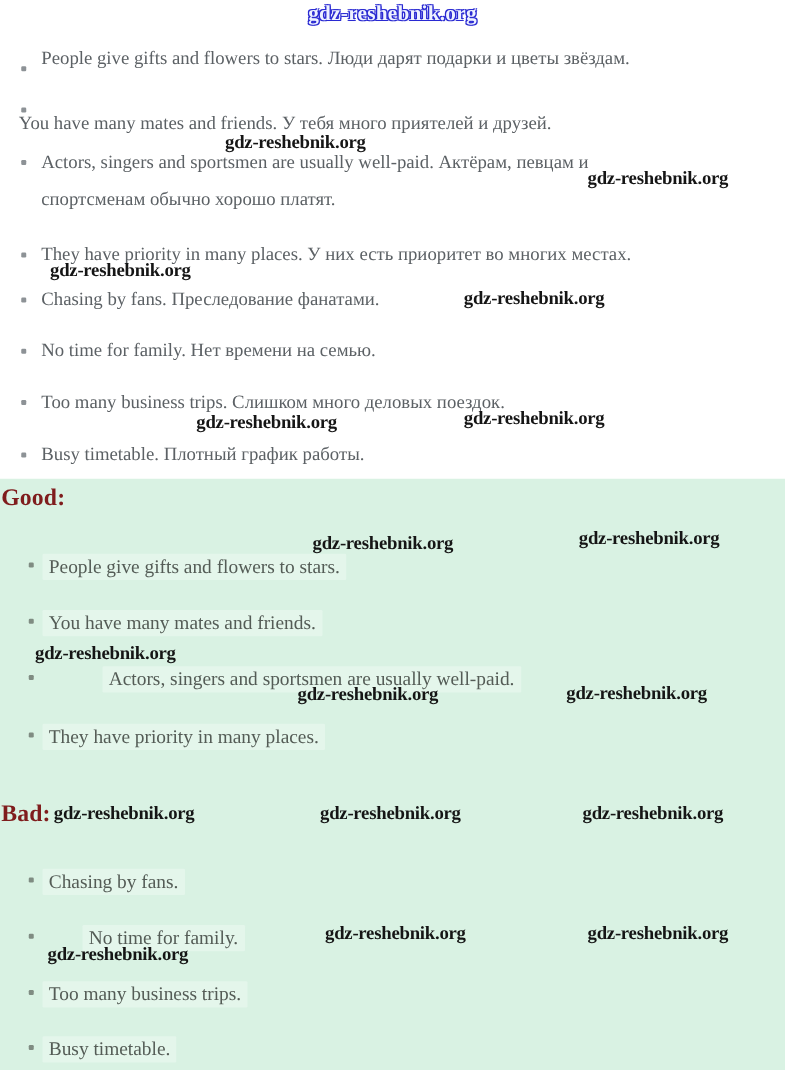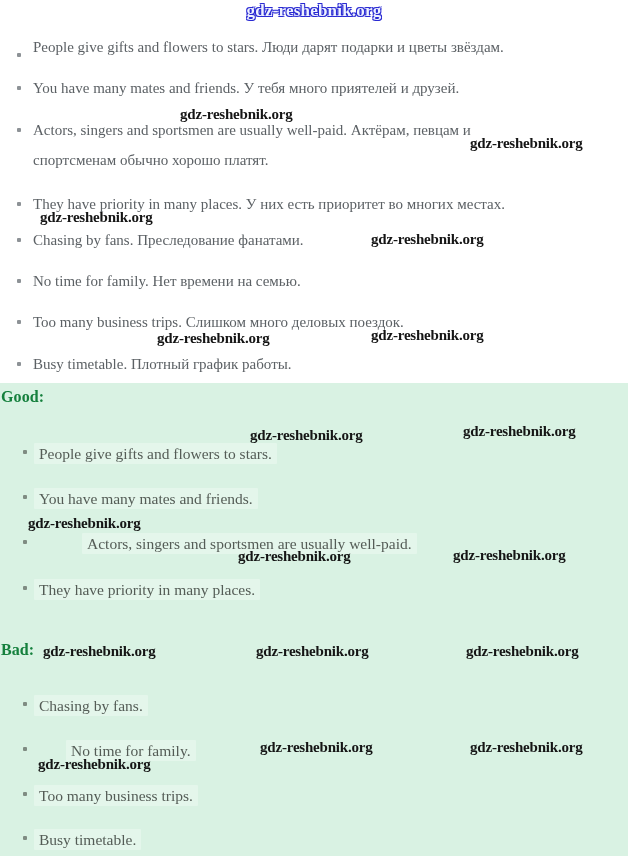--- a/index.html
+++ b/index.html
@@ -21,37 +21,37 @@
     font-size:15px;font-weight:700;letter-spacing:-0.2px;
     color:#151515;white-space:nowrap;
   }
   
   .row{display:flex;align-items:flex-start;white-space:nowrap;}
   .dot{flex:0 0 auto;width:4px;height:4px;border-radius:1px;margin:7px 12px 0 2px;background:#8d9296;}
   .top-text{font-size:15px;line-height:19px;color:#5c6165;}
   .cont{font-size:15px;line-height:19px;color:#5c6165;white-space:nowrap;}
   
   .panel{left:0;top:383px;width:632px;height:473px;background:#d9f2e3;}
-  .heading{font-size:16px;font-weight:700;color:#15803d;letter-spacing:0.1px;}
+  .heading{font-size:19px;font-weight:700;color:#7f1d1d;letter-spacing:0.1px;}
   .g-text{font-size:15.5px;line-height:19px;color:#545c56;background:rgba(255,255,255,0.30);padding:1px 5px;margin-left:-5px;border-radius:1px;}
   .g-dot{background:#7f8c82;}
 </style>
 </head>
 <body>
 
 <div id="page">
 
   <div class="abs wm-blue">gdz-reshebnik.org</div>
 
   <div class="abs row" style="left:15px;top:38px;align-items:flex-end;">
     <span class="dot"></span>
     <span class="top-text">People give gifts and flowers to stars. Люди дарят подарки и цветы звёздам.</span>
   </div>
 
-  <div class="abs row" style="left:15px;top:79px;">
+  <div class="abs row" style="left:15px;top:79px;flex-direction:column;">
     <span class="dot"></span>
     <span class="top-text">You have many mates and friends. У тебя много приятелей и друзей.</span>
   </div>
 
   <div class="abs row" style="left:15px;top:121px;">
     <span class="dot"></span>
     <span class="top-text">Actors, singers and sportsmen are usually well-paid. Актёрам, певцам и</span>
   </div>
   <div class="abs cont" style="left:33px;top:151px;">спортсменам обычно хорошо платят.</div>
 

